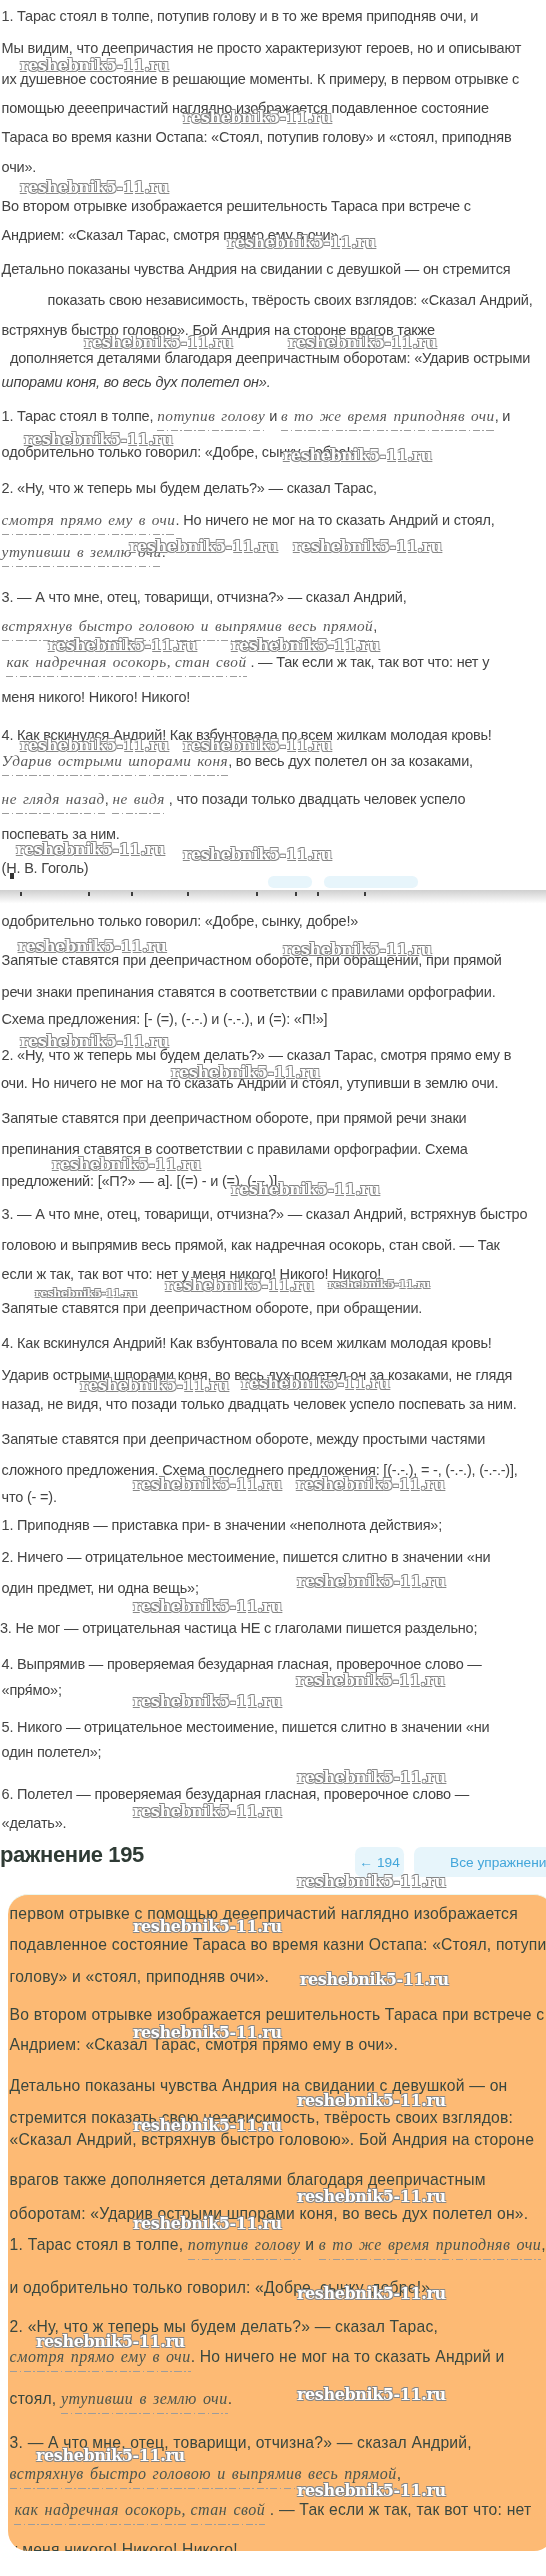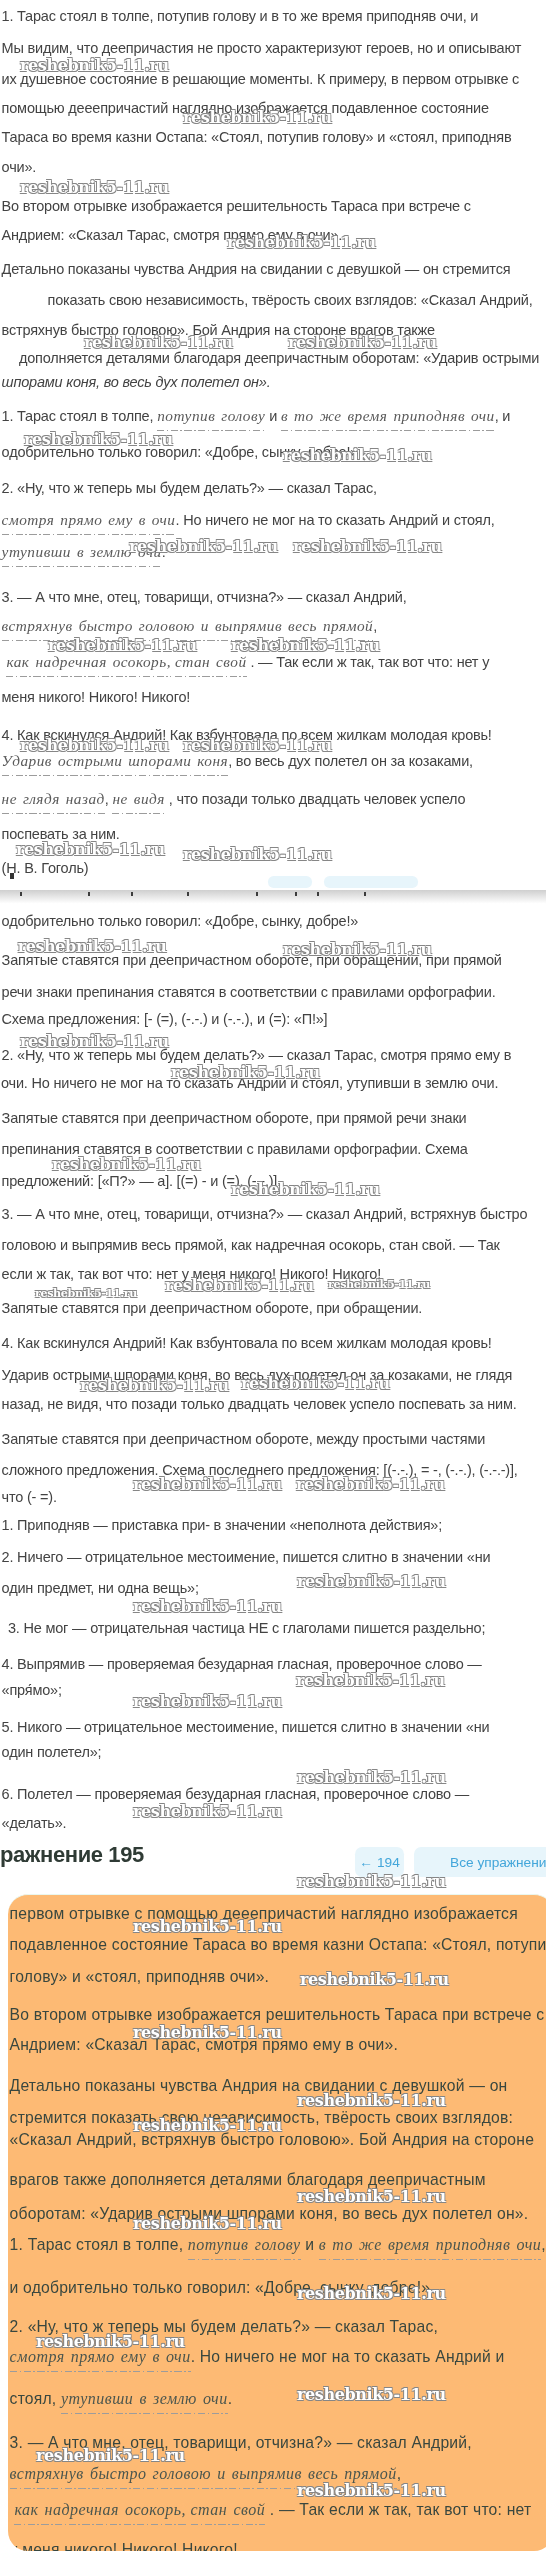--- a/index.html
+++ b/index.html
@@ -43,21 +43,21 @@
       <div class="line" style="top: 40px; left: 1.6px;"><span class="seg-n">Мы видим, что деепричастия не просто характеризуют героев, но и описывают</span></div>
       <div class="line" style="top: 71px; left: 1.6px;"><span class="seg-n">их душевное состояние в решающие моменты. К примеру, в первом отрывке с</span></div>
       <div class="line" style="top: 100px; left: 1.6px;"><span class="seg-n">помощью дееепричастий наглядно изображается подавленное состояние</span></div>
       <div class="line" style="top: 129px; left: 1.6px;"><span class="seg-n">Тараса во время казни Остапа: «Стоял, потупив голову» и «стоял, приподняв</span></div>
       <div class="line" style="top: 159px; left: 1.6px;"><span class="seg-n">очи».</span></div>
       <div class="line" style="top: 198px; left: 1.6px;"><span class="seg-n">Во втором отрывке изображается решительность Тараса при встрече с</span></div>
       <div class="line" style="top: 227px; left: 1.6px;"><span class="seg-n">Андрием: «Сказал Тарас, смотря прямо ему в очи».</span></div>
       <div class="line" style="top: 261px; left: 1.6px;"><span class="seg-n">Детально показаны чувства Андрия на свидании с девушкой — он стремится</span></div>
       <div class="line" style="top: 292px; left: 1.6px; margin-left: 46px;"><span class="seg-n">показать свою независимость, твёрость своих взглядов: «Сказал Андрий,</span></div>
       <div class="line" style="top: 322px; left: 1.6px;"><span class="seg-n">встряхнув быстро головою». Бой Андрия на стороне врагов также</span></div>
-      <div class="line" style="top: 350px; left: 19px;"><span class="seg-n">дополняется деталями благодаря деепричастным оборотам: «Ударив острыми</span></div>
+      <div class="line" style="top: 350px; left: 10px;"><span class="seg-n">дополняется деталями благодаря деепричастным оборотам: «Ударив острыми</span></div>
       <div class="line" style="top: 374px; left: 1.6px; font-style: italic;"><span class="seg-n">шпорами коня, во весь дух полетел он».</span></div>
       <div class="line" style="top: 407px; left: 1.6px;"><span class="seg-n">1. Тарас стоял в толпе, </span><span class="seg-i">потупив голову</span><span class="seg-n"> и </span><span class="seg-i">в то же время приподняв очи</span><span class="seg-n">, и</span></div>
       <div class="line" style="top: 444px; left: 1.6px;"><span class="seg-n">одобрительно только говорил: «Добре, сынку, добре!»</span></div>
       <div class="line" style="top: 480px; left: 1.6px;"><span class="seg-n">2. «Ну, что ж теперь мы будем делать?» — сказал Тарас,</span></div>
       <div class="line" style="top: 511px; left: 1.6px;"><span class="seg-i">смотря прямо ему в очи</span><span class="seg-n">. Но ничего не мог на то сказать Андрий и стоял,</span></div>
       <div class="line" style="top: 543px; left: 1.6px;"><span class="seg-i">утупивши в землю очи</span><span class="seg-n">.</span></div>
       <div class="line" style="top: 589px; left: 1.6px;"><span class="seg-n">3. — А что мне, отец, товарищи, отчизна?» — сказал Андрий,</span></div>
       <div class="line" style="top: 617px; left: 1.6px;"><span class="seg-i">встряхнув быстро головою и выпрямив весь прямой</span><span class="seg-n">,</span></div>
       <div class="line" style="top: 653px; left: 6.4px;"><span class="seg-i">как надречная осокорь,</span><span class="seg-n"> </span><span class="seg-i">стан свой</span><span class="seg-n"> . — Так если ж так, так вот что: нет у</span></div>
       <div class="line" style="top: 689px; left: 1.6px;"><span class="seg-n">меня никого! Никого! Никого!</span></div>
@@ -98,21 +98,21 @@
       <div class="line" style="top: 1300px; left: 1.6px;"><span class="seg-n">Запятые ставятся при деепричастном обороте, при обращении.</span></div>
       <div class="line" style="top: 1335px; left: 1.6px;"><span class="seg-n">4. Как вскинулся Андрий! Как взбунтовала по всем жилкам молодая кровь!</span></div>
       <div class="line" style="top: 1367px; left: 1.6px;"><span class="seg-n">Ударив острыми шпорами коня, во весь дух полетел он за козаками, не глядя</span></div>
       <div class="line" style="top: 1396px; left: 1.6px;"><span class="seg-n">назад, не видя, что позади только двадцать человек успело поспевать за ним.</span></div>
       <div class="line" style="top: 1431px; left: 1.6px;"><span class="seg-n">Запятые ставятся при деепричастном обороте, между простыми частями</span></div>
       <div class="line" style="top: 1462px; left: 1.6px;"><span class="seg-n">сложного предложения. Схема последнего предложения: [(-.-.), = -, (-.-.), (-.-.-)],</span></div>
       <div class="line" style="top: 1489px; left: 1.6px;"><span class="seg-n">что (- =).</span></div>
       <div class="line" style="top: 1517px; left: 1.6px;"><span class="seg-n">1. Приподняв — приставка при- в значении «неполнота действия»;</span></div>
       <div class="line" style="top: 1549px; left: 1.6px;"><span class="seg-n">2. Ничего — отрицательное местоимение, пишется слитно в значении «ни</span></div>
       <div class="line" style="top: 1580px; left: 1.6px;"><span class="seg-n">один предмет, ни одна вещь»;</span></div>
-      <div class="line" style="top: 1620px; left: 8px;"><span class="seg-n">3. Не мог — отрицательная частица НЕ с глаголами пишется раздельно;</span></div>
+      <div class="line" style="top: 1620px; left: 0;"><span class="seg-n">3. Не мог — отрицательная частица НЕ с глаголами пишется раздельно;</span></div>
       <div class="line" style="top: 1656px; left: 1.6px;"><span class="seg-n">4. Выпрямив — проверяемая безударная гласная, проверочное слово —</span></div>
       <div class="line" style="top: 1682px; left: 1.6px;"><span class="seg-n">«пря́мо»;</span></div>
       <div class="line" style="top: 1719px; left: 1.6px;"><span class="seg-n">5. Никого — отрицательное местоимение, пишется слитно в значении «ни</span></div>
       <div class="line" style="top: 1744px; left: 1.6px;"><span class="seg-n">один полетел»;</span></div>
       <div class="line" style="top: 1786px; left: 1.6px;"><span class="seg-n">6. Полетел — проверяемая безударная гласная, проверочное слово —</span></div>
       <div class="line" style="top: 1815px; left: 1.6px;"><span class="seg-n">«делать».</span></div>
     </div>
 
   <h2 class="ex-title">ражнение 195</h2>
 

